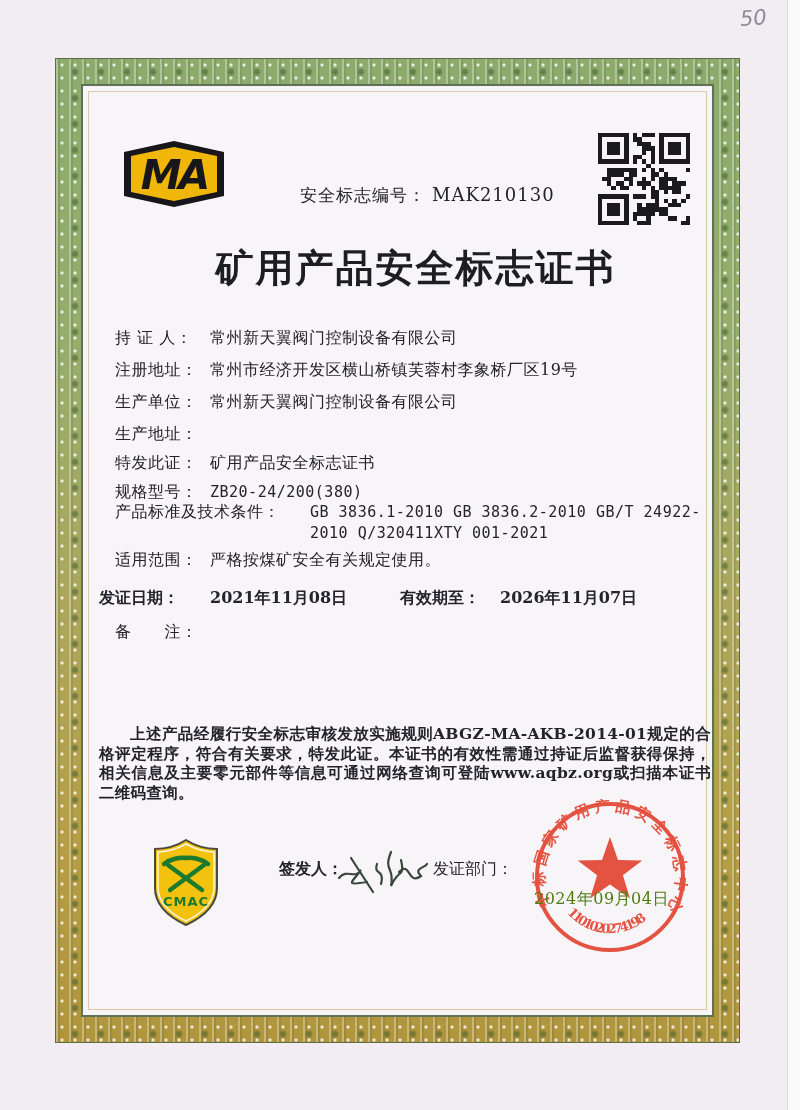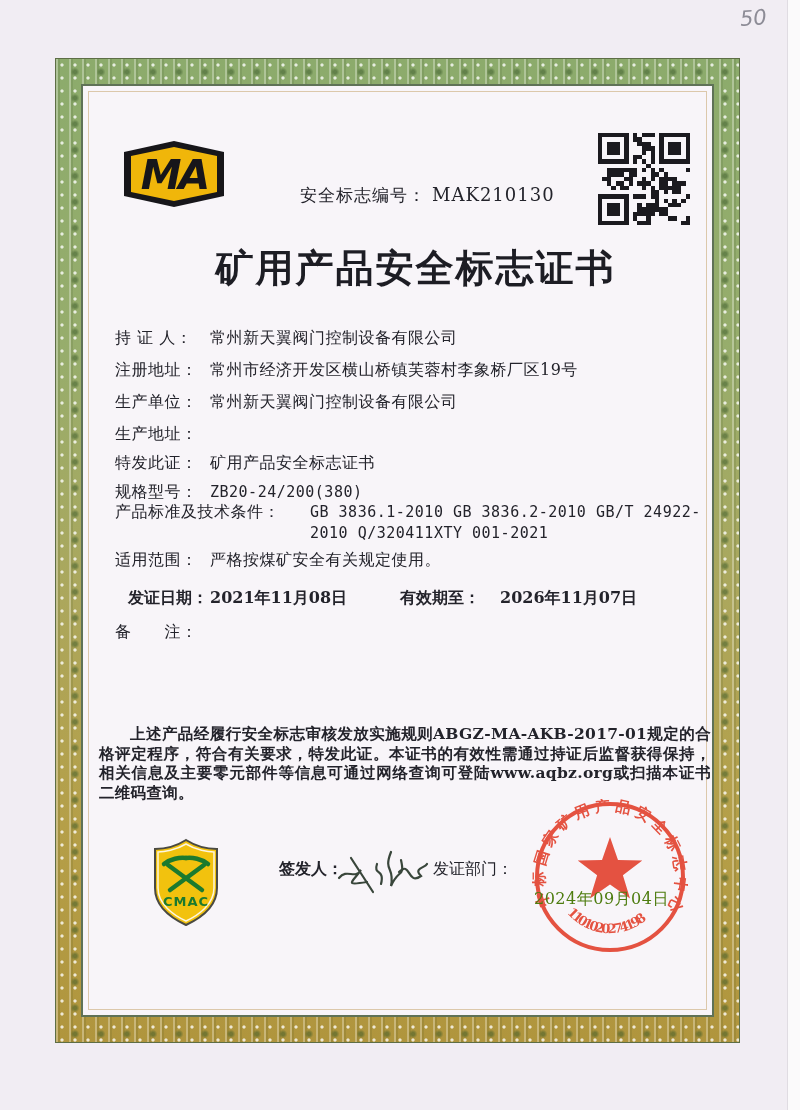--- a/index.html
+++ b/index.html
@@ -247,31 +247,31 @@
   <div class="row std" style="top:502px">
     <span class="lbl">产品标准及技术条件：</span>
     <span class="val mono">GB 3836.1-2010 GB 3836.2-2010 GB/T 24922-2010 Q/320411XTY 001-2021</span>
   </div>
   <div class="row" style="top:550px">
     <span class="lbl">适用范围：</span>
     <span class="val">严格按煤矿安全有关规定使用。</span>
   </div>
 
   <div class="dates">
-    <span class="abs" style="left:128px; top:588px">发证日期：</span>
+    <span class="abs" style="left:99px; top:588px">发证日期：</span>
     <span class="abs" style="left:210px; top:588px">2021年11月08日</span>
     <span class="abs" style="left:400px; top:588px">有效期至：</span>
     <span class="abs" style="left:500px; top:588px">2026年11月07日</span>
   </div>
 
   <div class="row" style="top:622px">
     <span class="lbl" style="flex-basis:120px">备　　注：</span>
   </div>
 
-  <div class="abs statement">上述产品经履行安全标志审核发放实施规则ABGZ-MA-AKB-2017-01规定的合格评定程序，符合有关要求，特发此证。本证书的有效性需通过持证后监督获得保持，相关信息及主要零元部件等信息可通过网络查询可登陆www.aqbz.org或扫描本证书二维码查询。</div>
+  <div class="abs statement">上述产品经履行安全标志审核发放实施规则ABGZ-MA-AKB-2014-01规定的合格评定程序，符合有关要求，特发此证。本证书的有效性需通过持证后监督获得保持，相关信息及主要零元部件等信息可通过网络查询可登陆www.aqbz.org或扫描本证书二维码查询。</div>
 
   <svg class="abs cmac" width="72" height="90" viewBox="0 0 72 90">
     <path d="M36,2 C25,9 12,11 5,11 L5,50 C5,68 21,80 36,87 C51,80 67,68 67,50 L67,11 C60,11 47,9 36,2 Z" fill="#f2c20e" stroke="#4a4a42" stroke-width="2"></path>
     <path d="M36,6 C26,12 14,14 8,14 L8,50 C8,66 23,77 36,83 C49,77 64,66 64,50 L64,14 C58,14 46,12 36,6 Z" fill="none" stroke="#fdf6e0" stroke-width="1.5"></path>
     <g stroke="#1c7a2e" stroke-width="4.5" stroke-linecap="round" fill="none">
       <path d="M18,27 L52,52"></path>
       <path d="M54,27 L20,52"></path>
       <path d="M14,26 C20,21 30,19 36,20"></path>
       <path d="M58,26 C52,21 42,19 36,20"></path>
     </g>

